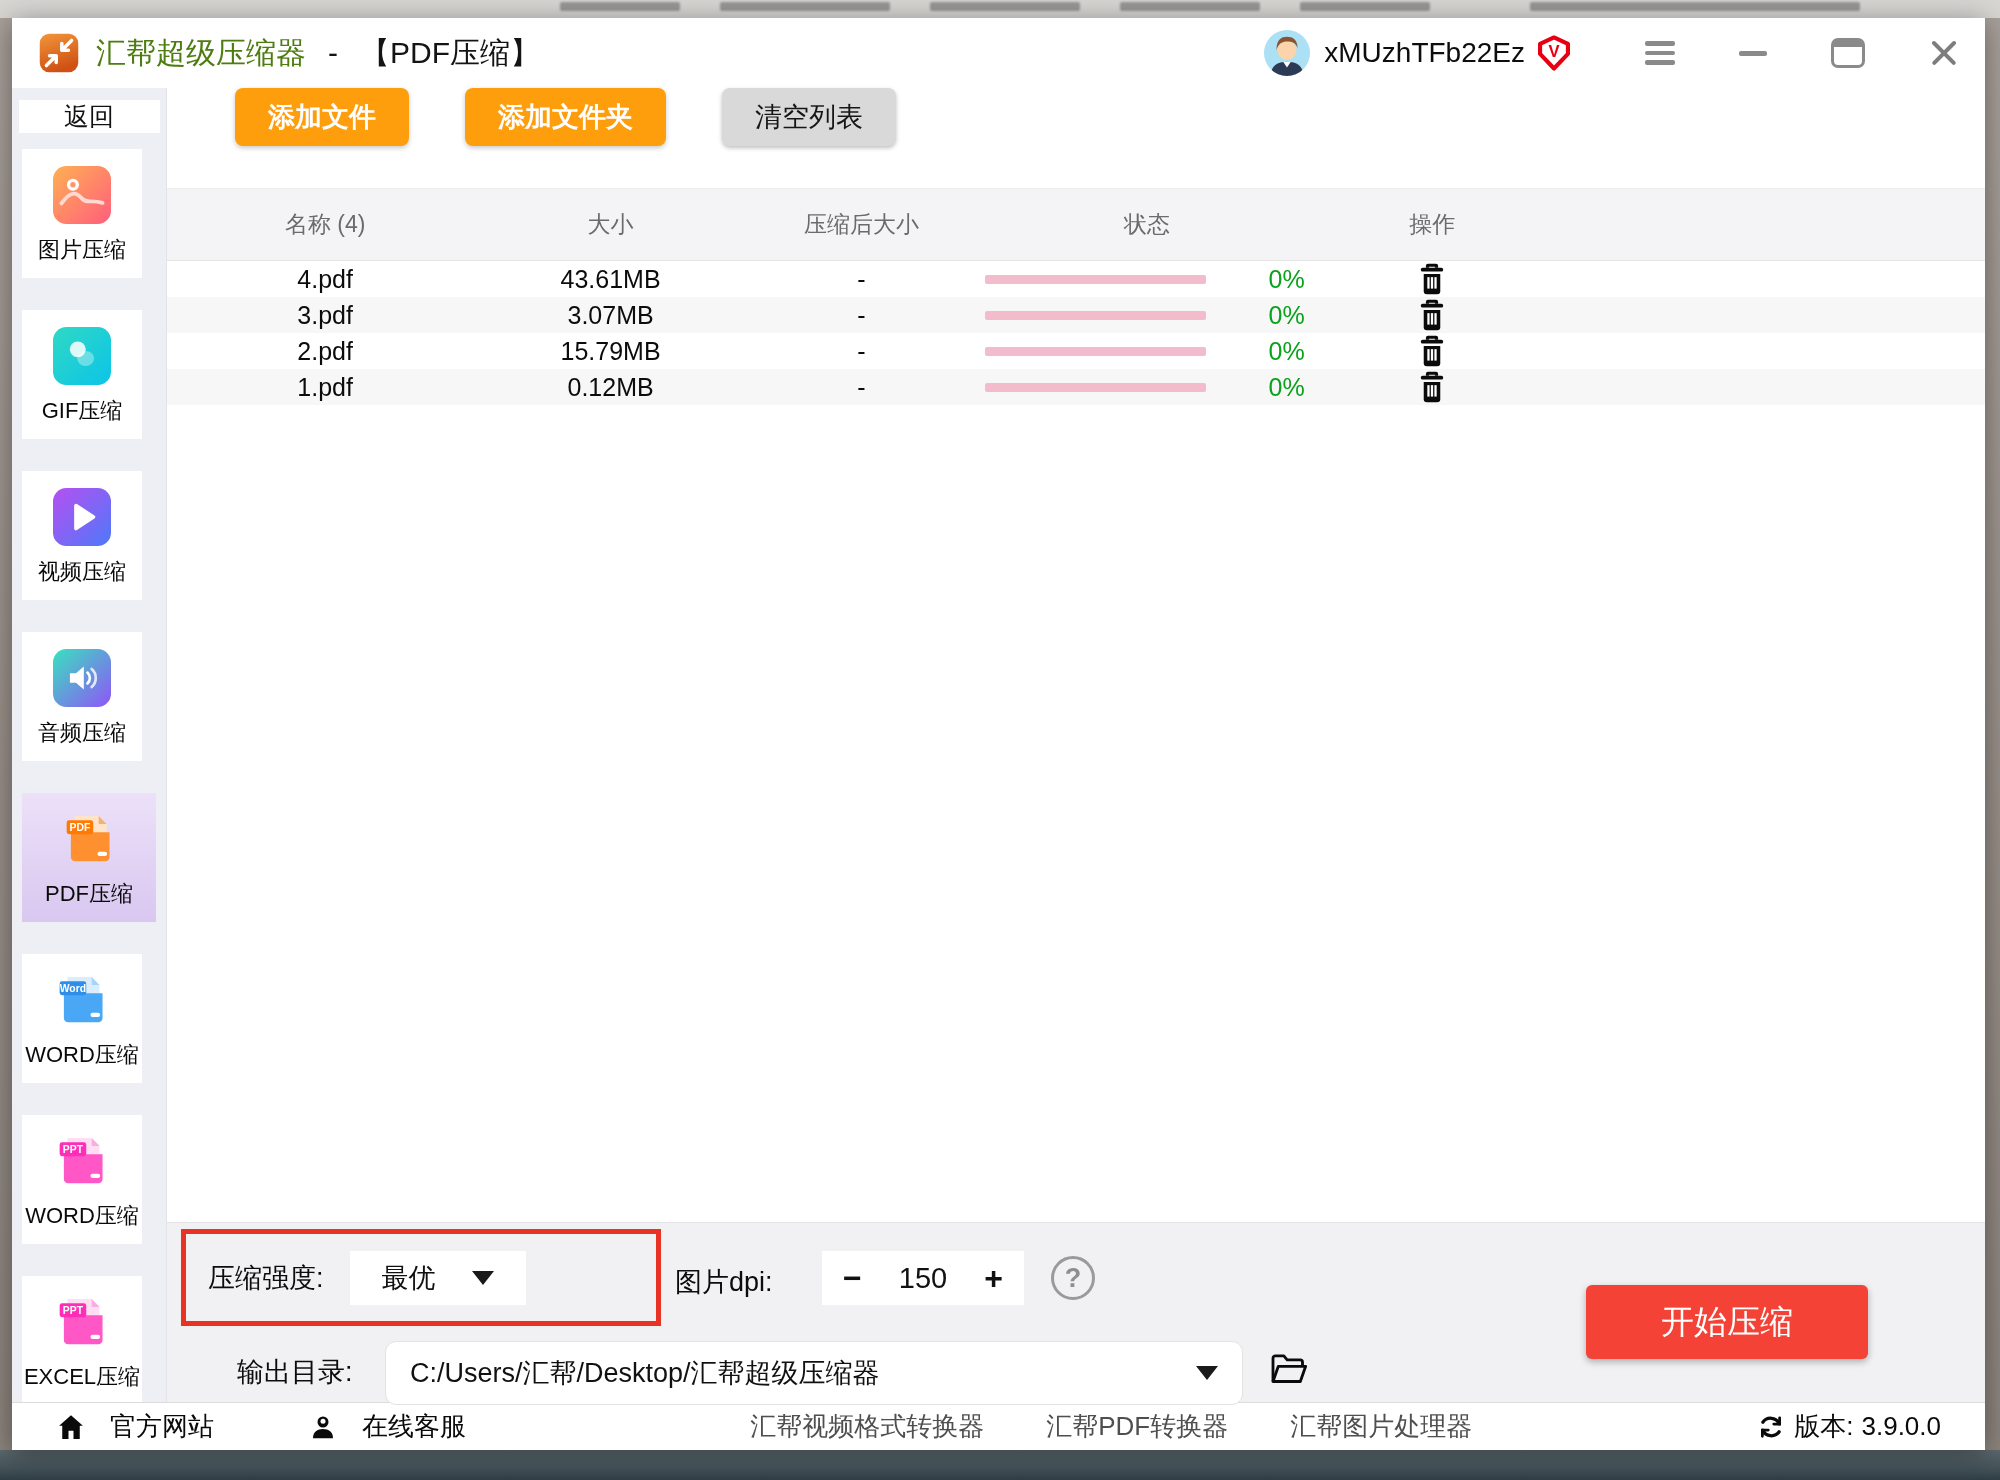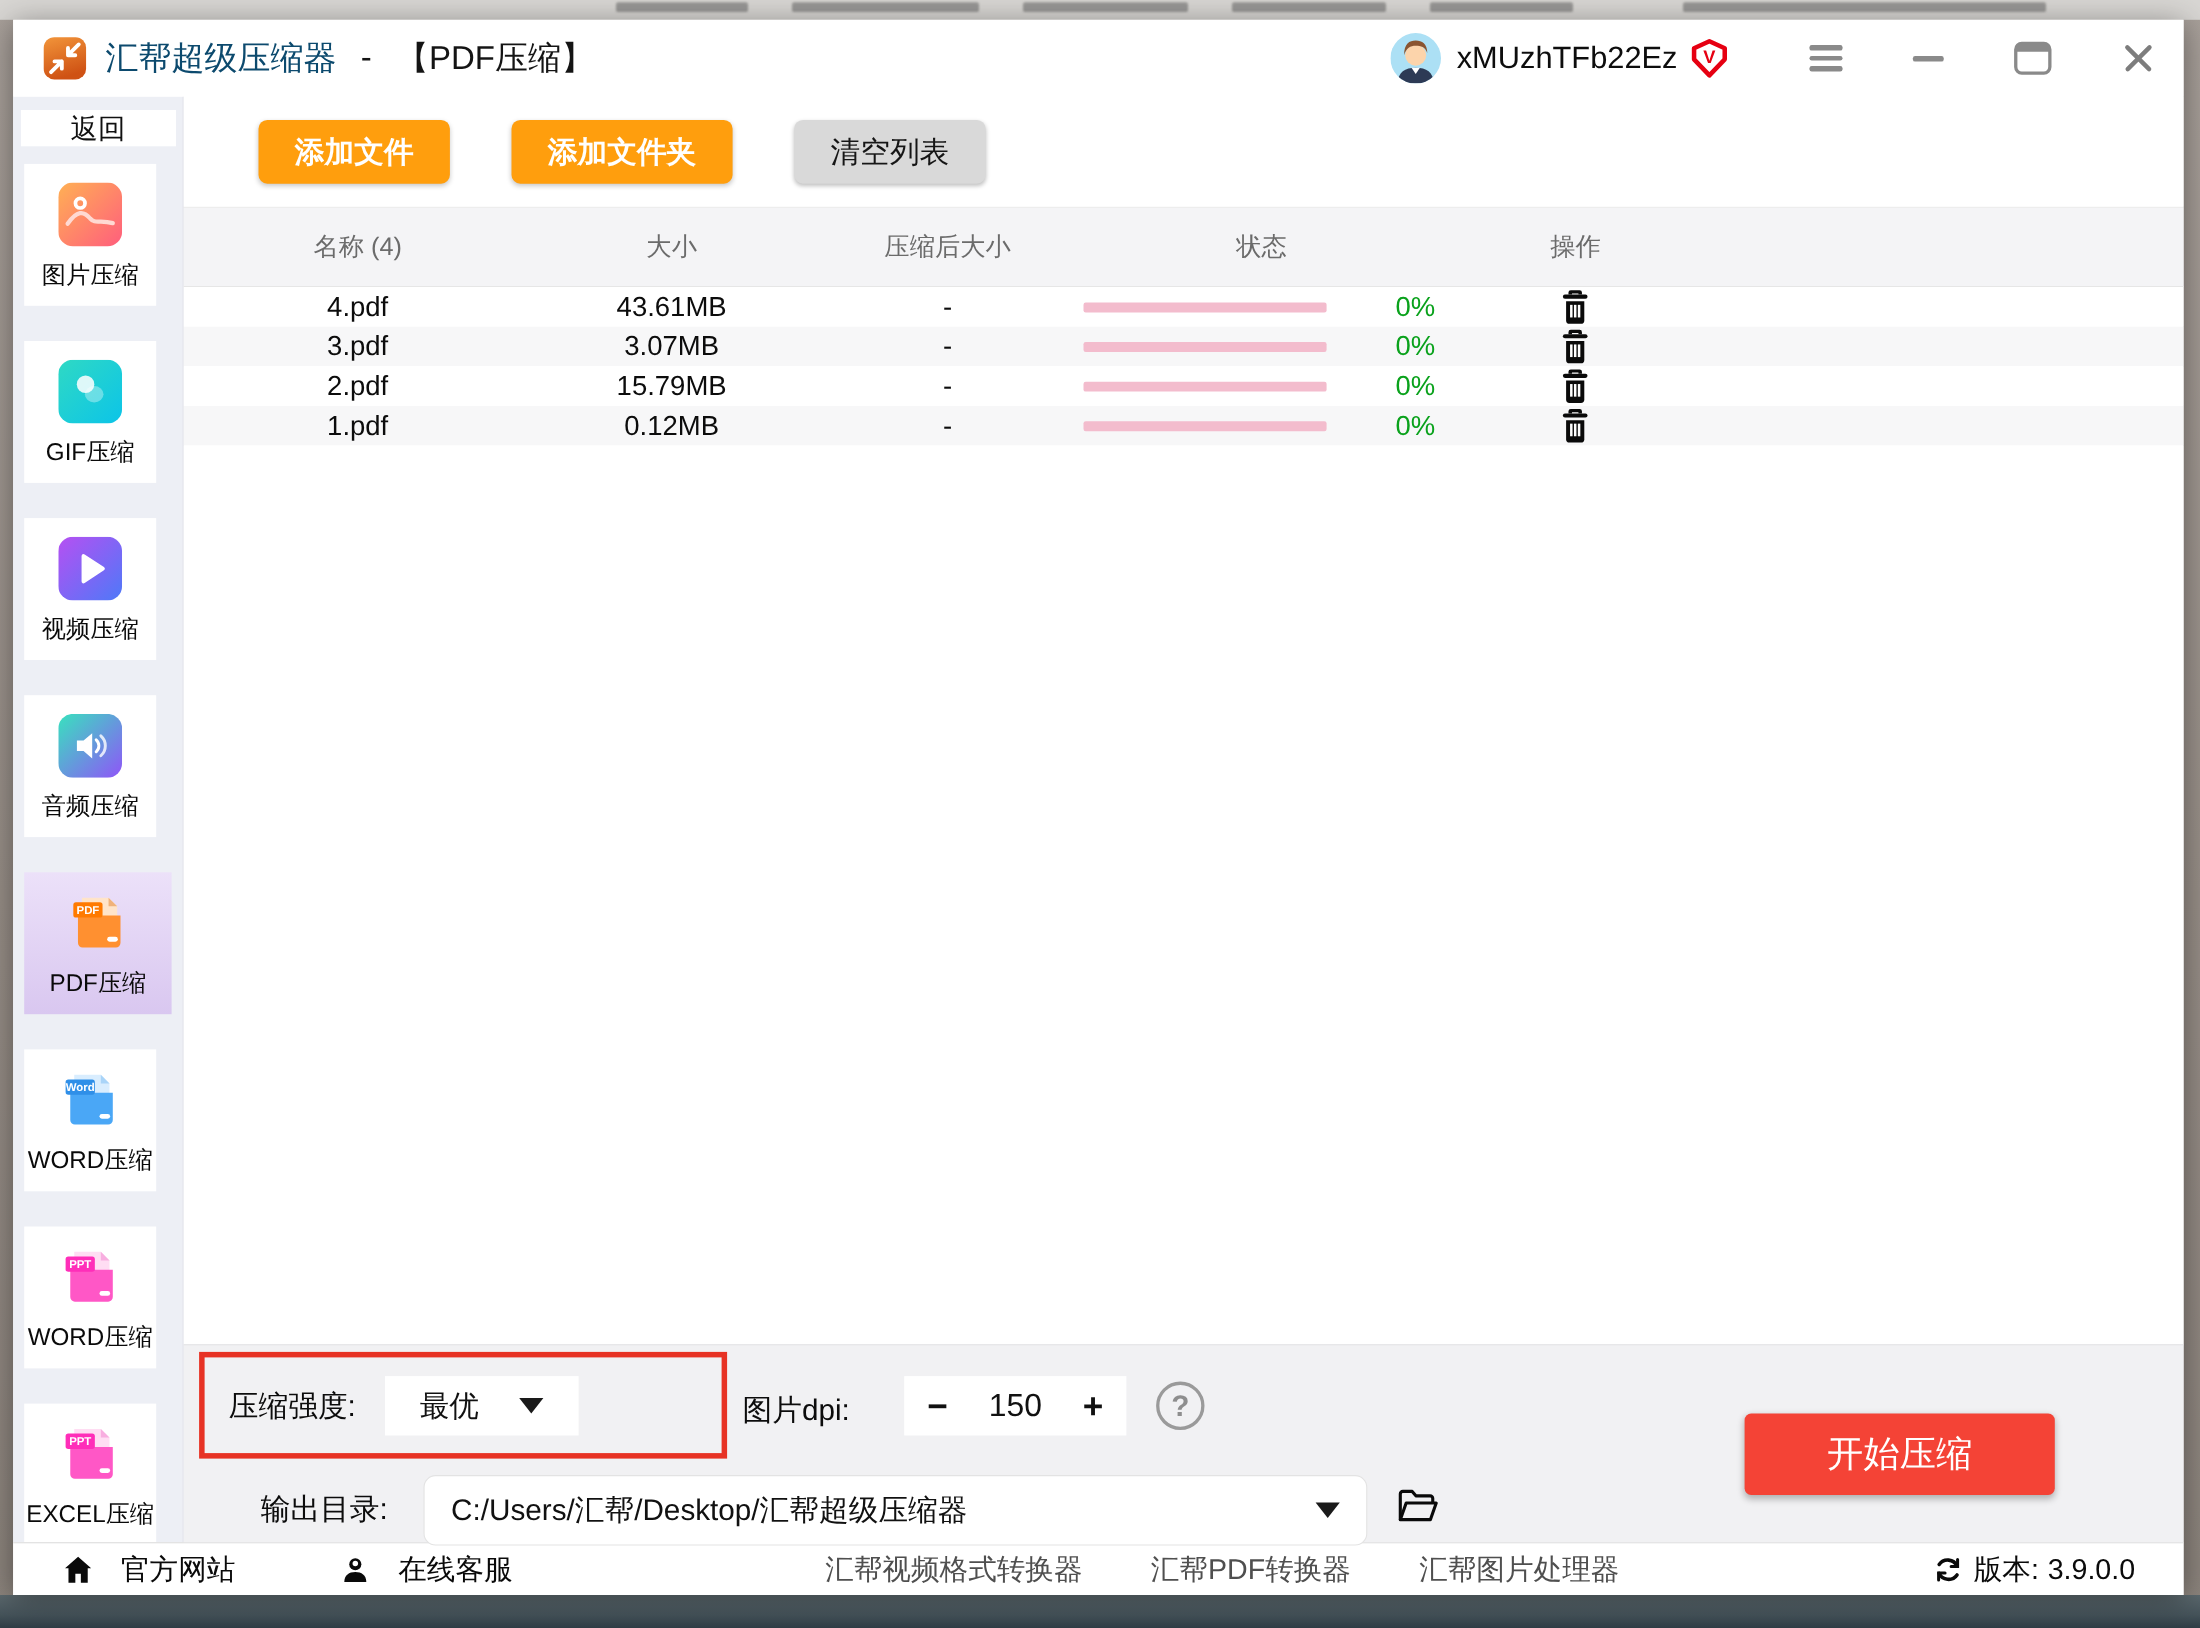--- a/index.html
+++ b/index.html
@@ -10,21 +10,21 @@
   .top-strip{position:absolute;left:0;top:0;width:100%;height:18px;background:#d8d6d3;overflow:hidden}
   .top-strip .frag{position:absolute;top:2px;height:9px;background:rgba(75,75,75,.45);filter:blur(1px);border-radius:2px}
   .bottom-strip{position:absolute;left:0;bottom:0;width:100%;height:30px;
     background:linear-gradient(180deg,#5c696e 0%,#45535a 60%,#2f3d45 100%)}
   .window{position:absolute;left:12px;top:18px;width:1973px;height:1432px;background:#fff;
     box-shadow:0 4px 26px rgba(0,0,0,.4);display:flex;flex-direction:column}
 
   
   .titlebar{flex:0 0 70px;display:flex;align-items:center;padding:0 26px;background:#fff}
   .app-icon{width:42px;height:42px;margin-right:16px}
-  .app-title{font-size:30px;color:#0c4a6e}
+  .app-title{font-size:30px;color:#4d7c0f}
   .title-sep{font-size:30px;margin:0 22px;color:#141414}
   .page-title{font-size:30px;color:#141414}
   .tb-right{margin-left:auto;display:flex;align-items:center}
   .avatar{width:46px;height:46px;margin-right:14px}
   .username{font-size:28px;color:#0d0d0d}
   .vip-badge{width:38px;height:38px;margin-left:10px}
   .win-ctl{display:flex;align-items:center;gap:64px;margin-left:72px}
   .hamburger{display:flex;flex-direction:column;gap:5px;cursor:pointer}
   .hamburger i{display:block;width:30px;height:4.5px;background:#8a8a8a;border-radius:2px}
   .min-btn{width:28px;height:5px;background:#8a8a8a;border-radius:2px;cursor:pointer}
@@ -42,21 +42,21 @@
     font-size:25px;cursor:pointer}
   .side-items{margin-top:16px;display:flex;flex-direction:column;gap:32px}
   .side-item{width:120px;padding:17px 0 13px;background:#fff;display:flex;flex-direction:column;
     align-items:center;gap:11px;cursor:pointer}
   .side-item.selected{width:134px;background:linear-gradient(180deg,#ece1f9 0%,#d9c7f0 100%)}
   .side-icon{width:58px;height:58px}
   .side-icon svg{width:58px;height:58px;display:block}
   .side-label{font-size:22px;color:#0a0a0a;white-space:nowrap}
 
   .main{flex:1;display:flex;flex-direction:column;min-width:0}
-  .toolbar{flex:0 0 100px;display:flex;align-items:center;gap:56px;padding-left:68px;background:#fff}
+  .toolbar{flex:0 0 100px;display:flex;gap:56px;padding-left:68px;background:#fff}
   .btn{height:58px;padding:0 33px;border:none;border-radius:8px;font-size:27px;font-weight:bold;
     font-family:inherit;cursor:pointer;box-shadow:0 2px 5px rgba(0,0,0,.22)}
   .btn-orange{background:var(--orange,#ff9e0d);color:#fff}
   .btn-gray{background:#d9d9d9;color:#161616;font-weight:normal;box-shadow:0 2px 4px rgba(0,0,0,.25)}
 
   
   .table{flex:1;display:flex;flex-direction:column;min-height:0;border-top:1px solid #ececec}
   .trow{display:grid;grid-template-columns:17.4% 14% 13.6% 17.8% 13.6% 1fr;align-items:center}
   .thead{flex:0 0 72px;background:#f4f4f6;color:#6b6b6b;font-size:23px;border-bottom:1px solid #e6e6e6}
   .tr{flex:0 0 76px;font-size:25px;color:#0c0c0c;background:#fff}

